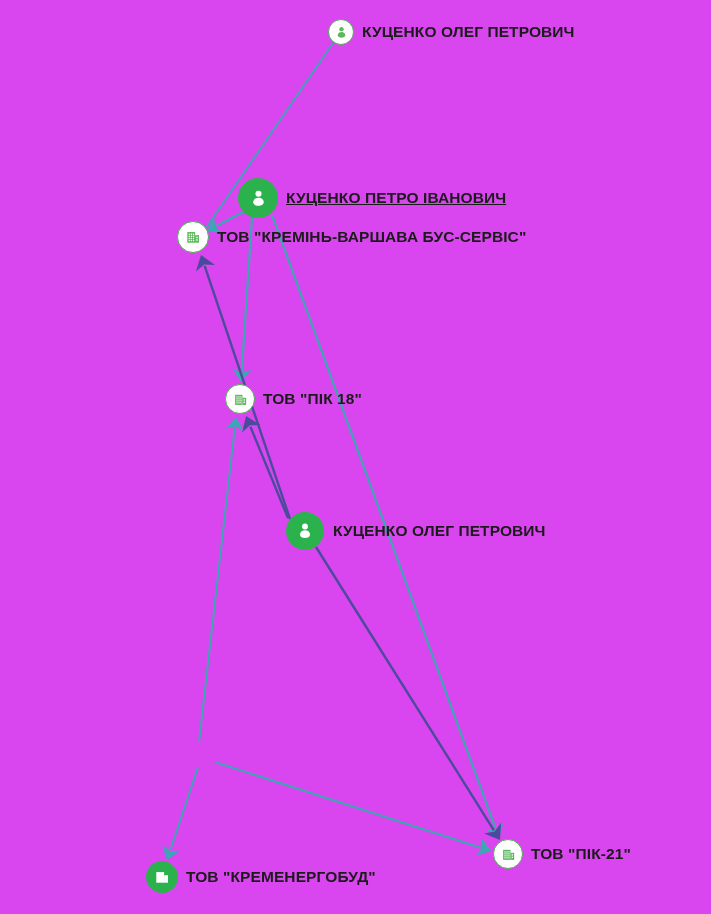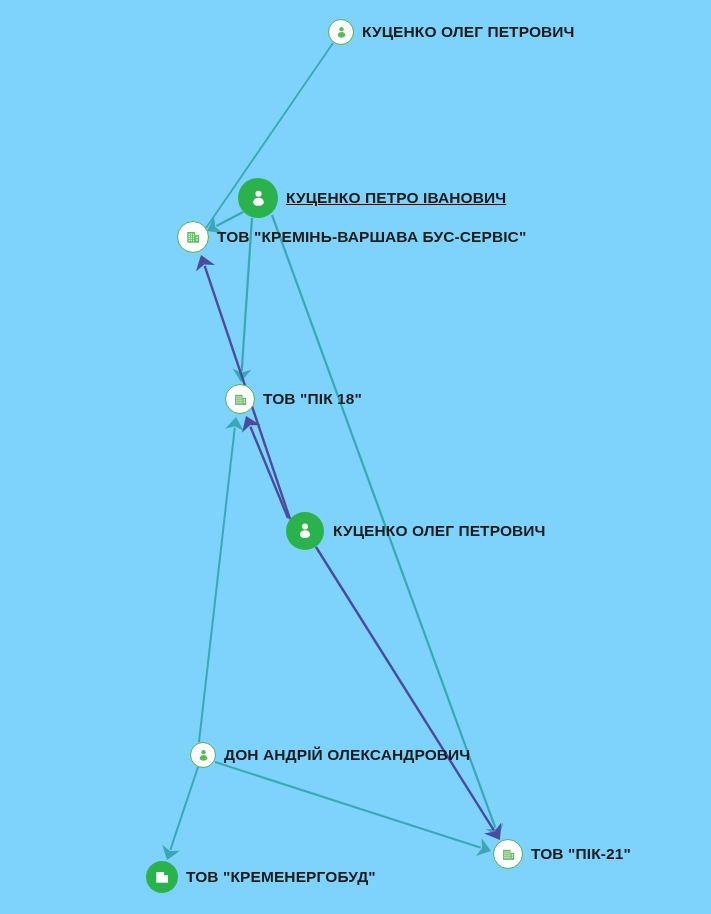--- a/index.html
+++ b/index.html
@@ -11,21 +11,21 @@
   body {
     width: 711px;
     height: 914px;
     font-family: "Liberation Sans", sans-serif;
     overflow: hidden;
   }
   #graph-canvas {
     position: relative;
     width: 711px;
     height: 914px;
-    background: #7dd3fc;
+    background: #d946ef;
   }
   #edge-layer {
     position: absolute;
     left: 0;
     top: 0;
     width: 711px;
     height: 914px;
   }
   #node-layer {
     position: absolute;
@@ -180,29 +180,20 @@
       </div>
       <div class="graph-node" style="left: 286px; top: 512px; height: 38px;">
         <div class="node-marker filled" style="width: 38px; height: 38px;">
           <svg viewBox="0 0 24 24" width="20" height="20">
             <circle cx="12" cy="6.6" r="3.5" fill="#ffffff"></circle>
             <path d="M12 11.2c-3.6 0-6 2.2-6 5.2 0 2.4 2.7 4 6 4s6-1.6 6-4c0-3-2.4-5.2-6-5.2z" fill="#ffffff"></path>
           </svg>
         </div>
         <span class="node-label" style="font-size: 15.5px; margin-left: 9px; color: rgb(27, 27, 27);">КУЦЕНКО ОЛЕГ ПЕТРОВИЧ</span>
       </div>
-      <div class="graph-node" style="left: 190px; top: 742px; height: 26px;">
-        <div class="node-marker outline" style="width: 26px; height: 26px;">
-          <svg viewBox="0 0 24 24" width="15" height="15">
-            <circle cx="12" cy="6.6" r="3.5" fill="#5cb85c"></circle>
-            <path d="M12 11.2c-3.6 0-6 2.2-6 5.2 0 2.4 2.7 4 6 4s6-1.6 6-4c0-3-2.4-5.2-6-5.2z" fill="#5cb85c"></path>
-          </svg>
-        </div>
-        <span class="node-label" style="font-size: 15.5px; margin-left: 8px; color: rgb(27, 27, 27);">ДОН АНДРІЙ ОЛЕКСАНДРОВИЧ</span>
-      </div>
       <div class="graph-node" style="left: 146px; top: 861px; height: 32px;">
         <div class="node-marker filled" style="width: 32px; height: 32px;">
           <svg viewBox="0 0 24 24" width="18" height="18">
             <rect x="4.4" y="5.4" width="10.4" height="14.2" fill="#ffffff"></rect>
             <rect x="14.8" y="9.6" width="5.2" height="10" fill="#ffffff"></rect>
             <rect x="16.4" y="11.6" width="1.9" height="2" fill="#ffffff"></rect>
             <rect x="16.4" y="15.0" width="1.9" height="2" fill="#ffffff"></rect>
             <rect x="6.2" y="7.4" width="1.7" height="1.8" fill="#ffffff"></rect>
             <rect x="9" y="7.4" width="1.7" height="1.8" fill="#ffffff"></rect>
             <rect x="11.8" y="7.4" width="1.7" height="1.8" fill="#ffffff"></rect>

